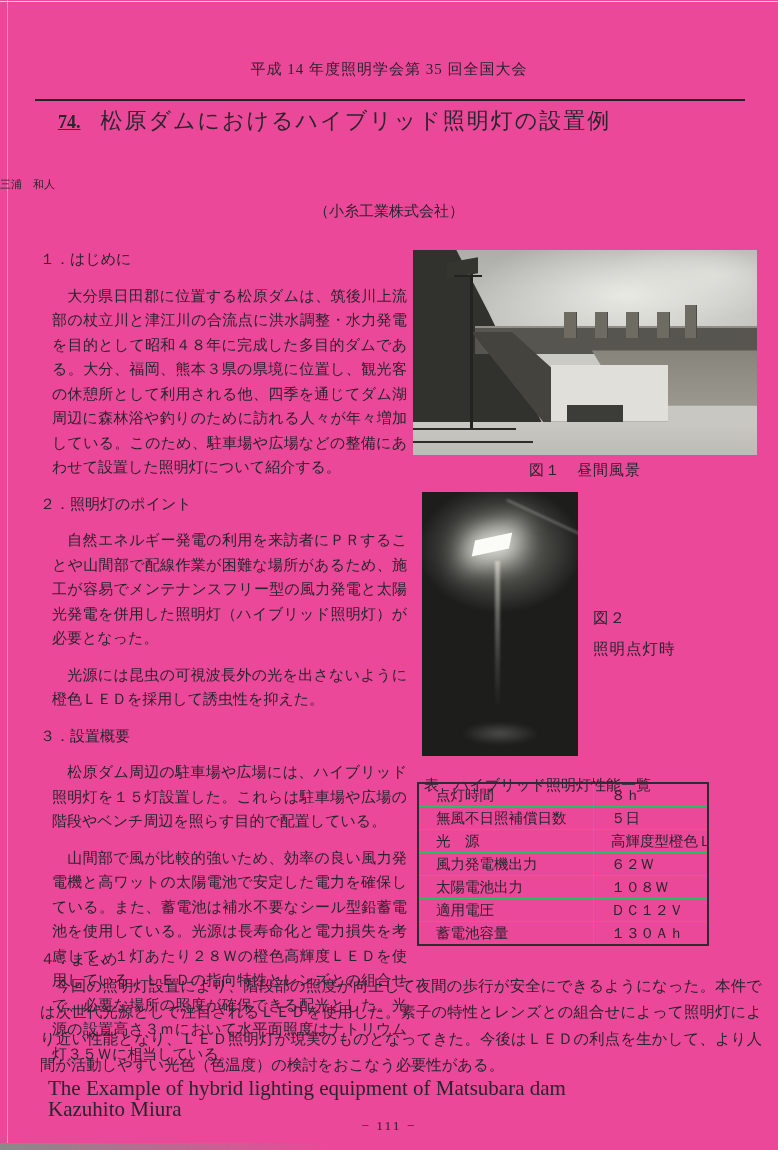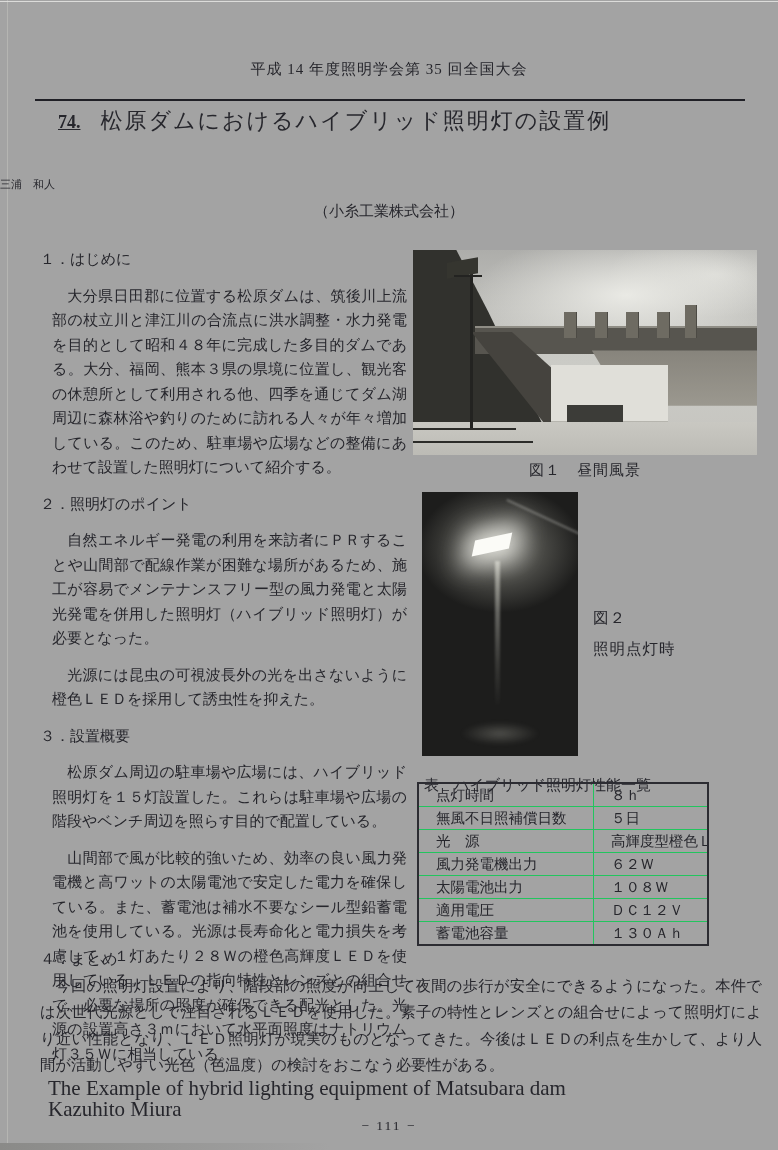--- a/index.html
+++ b/index.html
@@ -1,17 +1,17 @@
 <!DOCTYPE html>
 <html><head>
 <meta charset="utf-8">
 <style>
   html,body{margin:0;padding:0;background:#e9e9e7;}
   #page{
-    position:relative;width:778px;height:1150px;background:#a3a3a3;
+    position:relative;width:778px;height:1150px;background:#ec4899;
     font-family:"Liberation Serif","DejaVu Serif",serif;color:#26262c;overflow:hidden;
     box-shadow:0 0 4px rgba(0,0,0,.25);
   }
   .abs{position:absolute;}
   .scan-left{left:7px;top:0;width:1px;height:1150px;background:#b5b5b2;}
   .scan-top{left:0;top:1px;width:778px;height:1px;background:#dcdcda;}
   .scan-bottom{left:0;bottom:0;width:330px;height:7px;background:linear-gradient(to right,#8a8a88,rgba(138,138,136,0));}
   .conf-header{left:0;top:60px;width:778px;text-align:center;font-size:15px;letter-spacing:1px;}
   .rule{left:35px;top:99px;width:710px;height:0;border-top:2px solid #202026;}
   .title-row{left:58px;top:106px;width:690px;font-size:22px;white-space:nowrap;}

